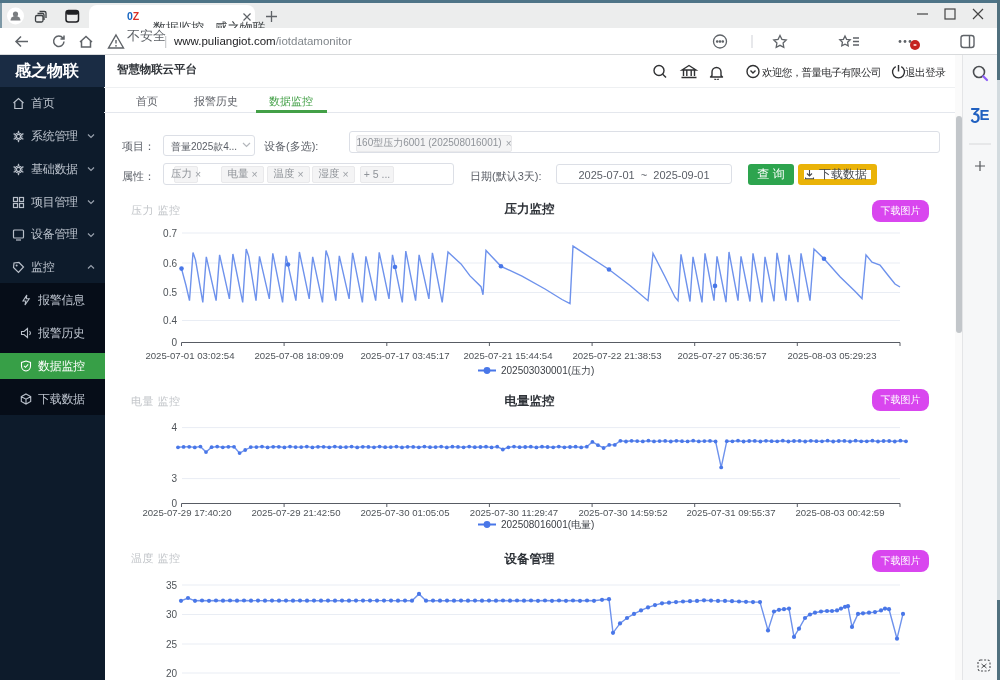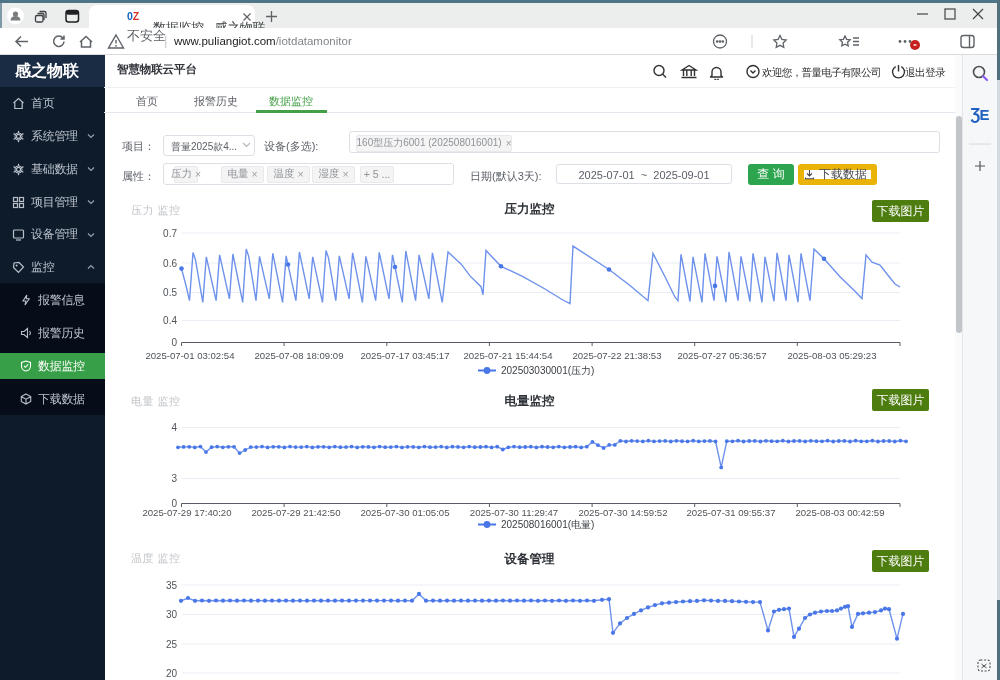--- a/index.html
+++ b/index.html
@@ -6,21 +6,21 @@
 .mi{position:absolute;left:0;width:105px;height:33px;color:#bcc3cd;font-size:12px;display:flex;align-items:center}
 .mi svg{margin-left:12px;flex:0 0 auto}
 .mi .t{margin-left:6px;letter-spacing:-0.3px}
 .ch2{position:absolute;right:10px;margin-left:0 !important}
 .sub svg{margin-left:20px}
 .tag{position:absolute;background:#f4f4f5;border:1px solid #e9e9eb;border-radius:2px;color:#8f9399;font-size:10.5px;display:flex;align-items:center;justify-content:center;white-space:nowrap}
 .lbl{position:absolute;font-size:11px;color:#5a5e66}
 .ibox{position:absolute;border:1px solid #dcdfe6;border-radius:3px;background:#fff}
 .gsec{position:absolute;font-size:11px;color:#c3c6ca;letter-spacing:0.5px}
 .ctit{position:absolute;left:104px;width:851px;text-align:center;font-size:12.5px;font-weight:bold;color:#2e3238}
-.dlbtn{position:absolute;left:872px;width:57px;height:22px;background:#4d7c0f;border-radius:2px;color:#fff;font-size:12px;display:flex;align-items:center;justify-content:center}
+.dlbtn{position:absolute;left:872px;width:57px;height:22px;background:#d946ef;border-radius:8px;color:#fff;font-size:10px;display:flex;align-items:center;justify-content:center}
 </style></head><body>
 
 <div class="abs" style="left:0;top:0;width:1000px;height:28px;background:#eceded"></div>
 <div class="abs" style="left:0;top:0;width:1000px;height:2.5px;background:#4e7487"></div>
 <div class="abs" style="left:0;top:0;width:2px;height:28px;background:#4e7487;opacity:.7"></div>
 
 <svg class="abs" style="left:6px;top:6px" width="80" height="20" viewBox="0 0 80 20">
 <circle cx="9.5" cy="10" r="8.5" fill="#fff"></circle>
     <circle cx="9.5" cy="8" r="2.6" fill="#7a7d80"></circle>
     <path d="M4.5 14.5 a5 4.5 0 0 1 10 0 z" fill="#7a7d80"></path>

